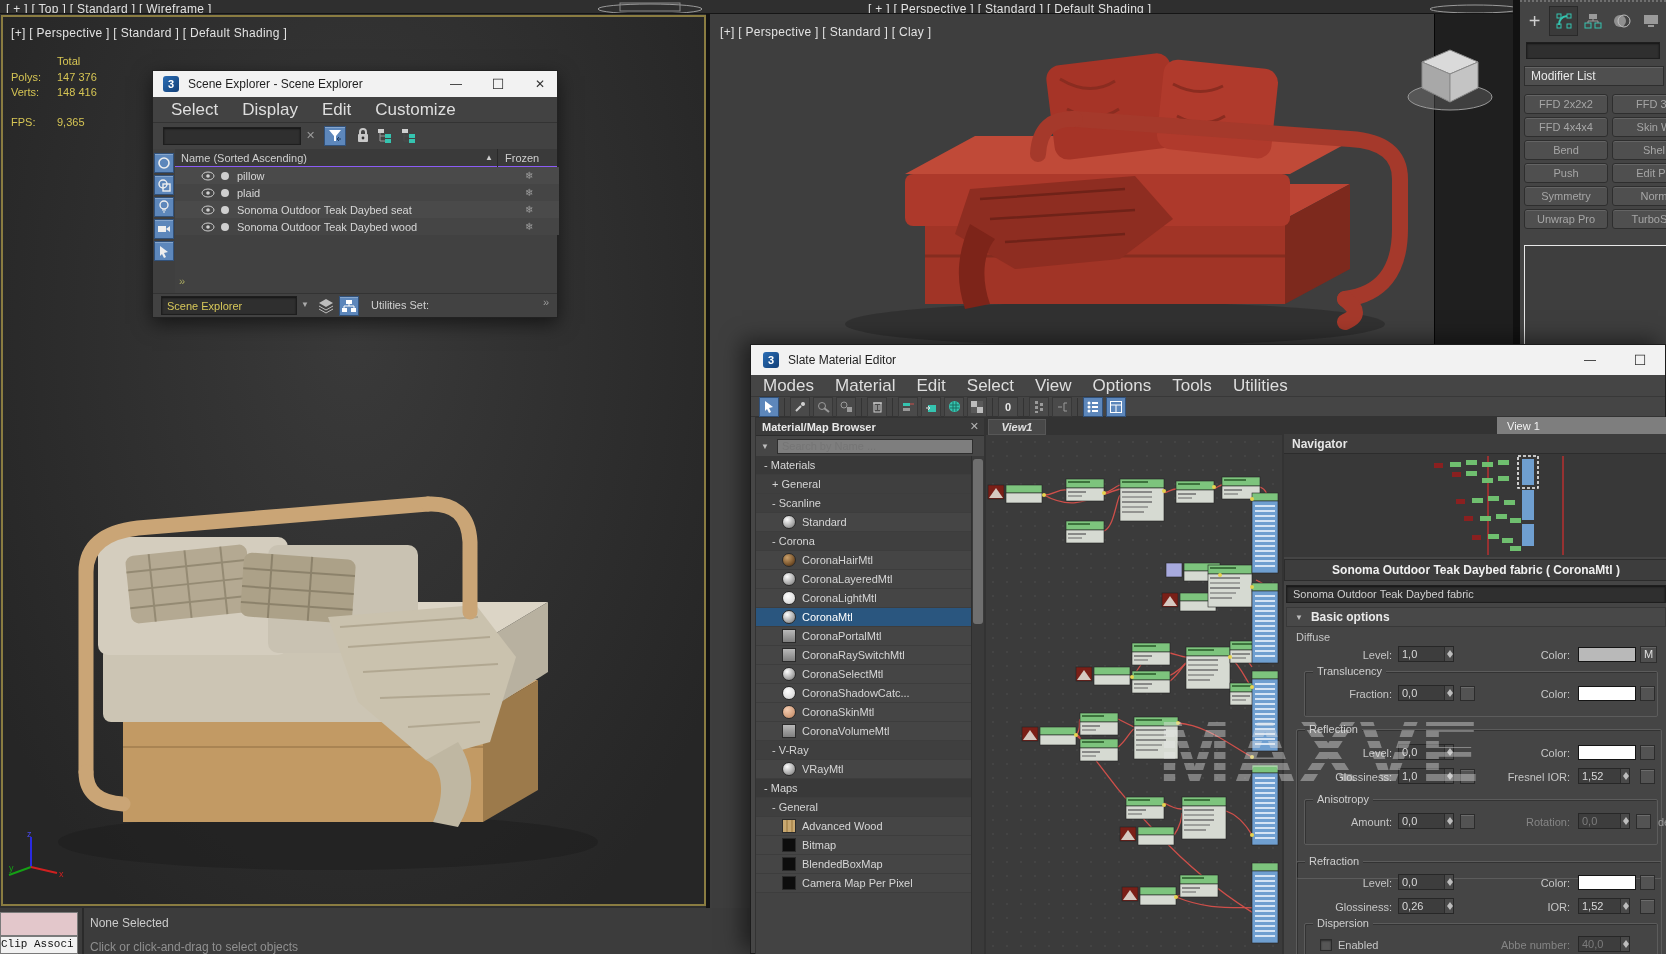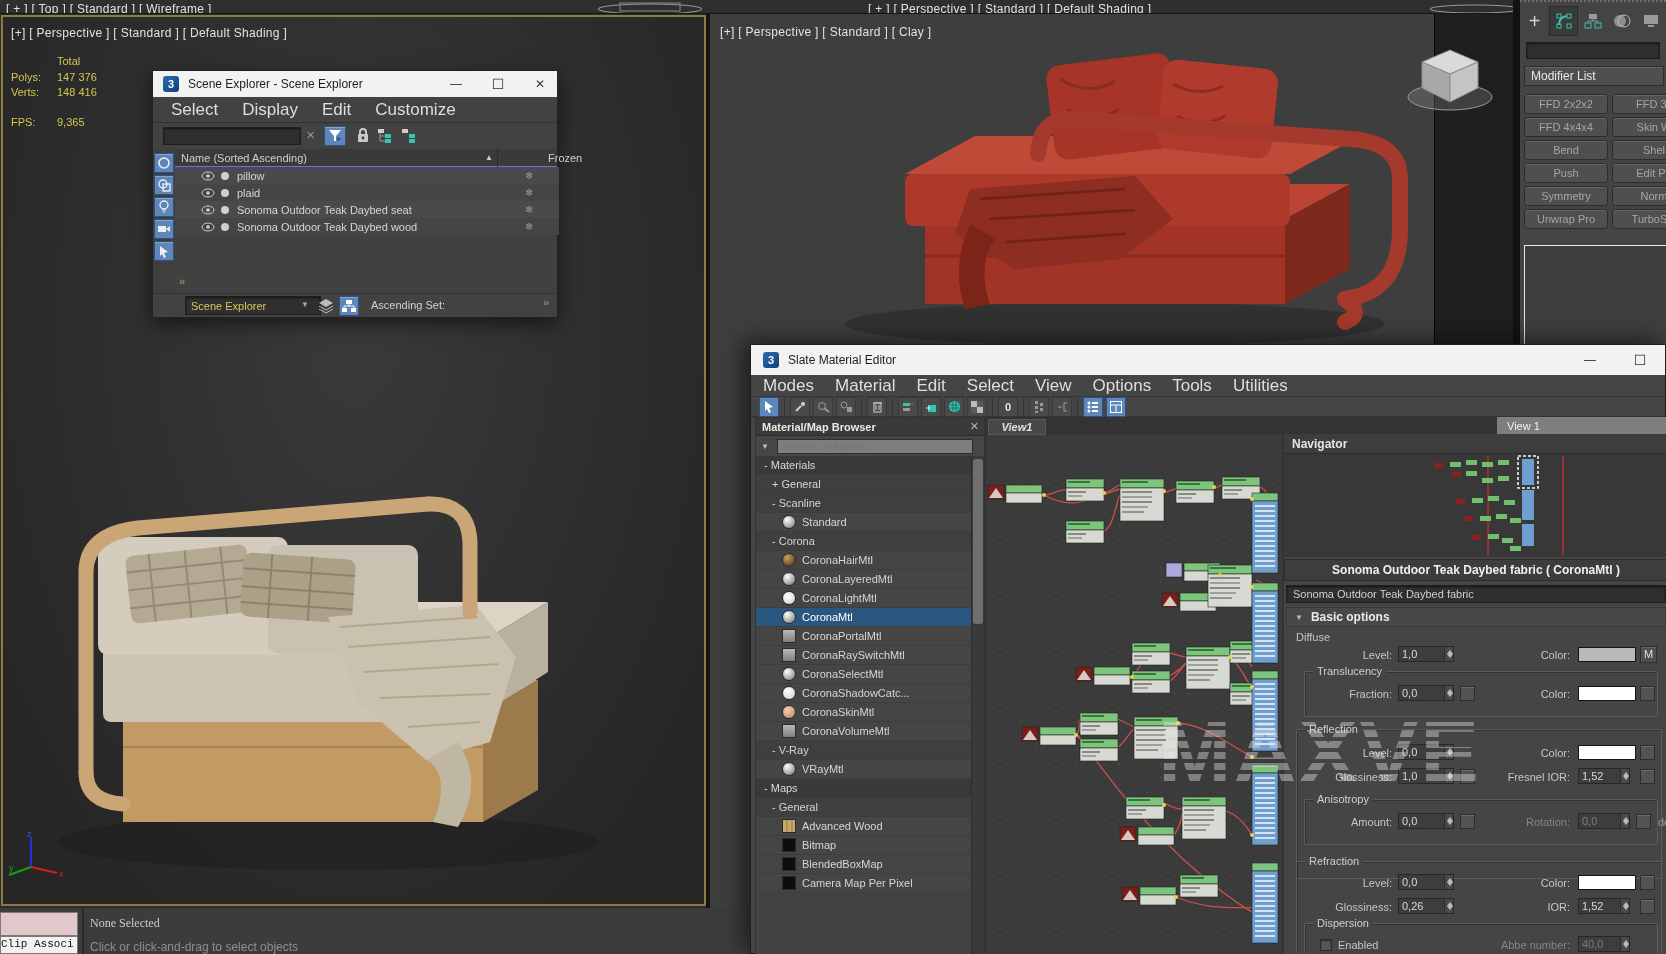--- a/index.html
+++ b/index.html
@@ -316,21 +316,21 @@
           <svg width="11" height="13">
             <polygon points="1,1 9,7 5,8 7,12 5,13 3,9 1,11" fill="#eee"></polygon>
           </svg>
         </div>
     </div>
 
     <div class="abs" style="left:22px;top:78px;width:382px;height:18px;background:#3a3a3a;border-bottom:1px solid #8b5cf6;">
       <span class="abs" style="left:6px;top:3px;color:#cfcfcf;">Name (Sorted Ascending)</span>
       <span class="abs" style="left:310px;top:4px;font-size:8px;color:#cfcfcf;">▲</span>
       <div class="abs" style="left:322px;top:0;width:1px;height:18px;background:#2a2a2a;"></div>
-      <span class="abs" style="left:330px;top:3px;color:#cfcfcf;margin-left:43px;">Frozen</span>
+      <span class="abs" style="left:330px;top:3px;color:#cfcfcf;">Frozen</span>
     </div>
 
     <div class="se-row" style="top:96px;background:#4a4a4a;">
       <svg style="margin-left:26px;" width="14" height="10">
           <ellipse cx="7" cy="5" rx="6" ry="4" fill="none" stroke="#cfcfcf"></ellipse>
           <circle cx="7" cy="5" r="1.8" fill="#cfcfcf"></circle>
         </svg>
       <span class="dotc" style="margin-left:6px;"></span>
       <span class="se-name" style="margin-left:8px;">pillow</span>
       <span class="snow">❄</span>
@@ -360,49 +360,49 @@
         </svg>
       <span class="dotc" style="margin-left:6px;"></span>
       <span class="se-name" style="margin-left:8px;">Sonoma Outdoor Teak Daybed wood</span>
       <span class="snow">❄</span>
     </div>
     <div class="abs" style="left:22px;top:164px;width:382px;height:58px;background:#414141;">
       <span style="position:absolute;left:4px;top:40px;color:#a8a85f;">»</span>
     </div>
 
     <div class="abs" style="left:0;top:222px;width:404px;height:24px;background:#424242;border-top:1px solid #333;">
-      <div class="abs sunken" style="left:8px;top:2px;width:136px;height:19px;display:flex;align-items:center;padding-left:5px;margin-left:24px;">
+      <div class="abs sunken" style="left:8px;top:2px;width:136px;height:19px;display:flex;align-items:center;padding-left:5px;">
         <span style="color:#d8c85a;">Scene Explorer</span>
       </div>
       <span class="abs" style="left:148px;top:6px;color:#aaa;font-size:8px;">▼</span>
       <svg class="abs" style="left:164px;top:3px;" width="18" height="18">
           <path d="M9,2 L16,6 L9,10 L2,6 Z" fill="#bdbdbd"></path>
           <path d="M2,9 L9,13 L16,9" fill="none" stroke="#bdbdbd"></path>
           <path d="M2,12 L9,16 L16,12" fill="none" stroke="#bdbdbd"></path>
         </svg>
       <div class="abs bluebtn" style="left:186px;top:2px;width:20px;height:20px;display:flex;align-items:center;justify-content:center;">
         <svg width="14" height="14">
             <rect x="4" y="1" width="6" height="4" fill="#fff"></rect>
             <rect x="0" y="9" width="5" height="4" fill="#fff"></rect>
             <rect x="9" y="9" width="5" height="4" fill="#fff"></rect>
             <path d="M7,5 V7 M2,9 V7 H12 V9" stroke="#fff" fill="none"></path>
           </svg>
       </div>
-      <span class="abs" style="left:218px;top:5px;color:#d0d0d0;">Ascending Set:</span>
+      <span class="abs" style="left:218px;top:5px;color:#d0d0d0;">Utilities Set:</span>
       <span class="abs" style="left:390px;top:2px;color:#9a9a9a;">»</span>
     </div>
   </div>
 
   <div class="abs" style="left:0;top:908px;width:750px;height:46px;background:#3c3c3c;">
     <div class="abs" style="left:0;top:4px;width:78px;height:24px;background:#e3c7cb;border:1px solid #7a7a7a;"></div>
     <div class="abs" style="left:0;top:28px;width:78px;height:18px;background:#f2f2f2;border:1px solid #7a7a7a;overflow:hidden;">
       <span style="font-family:'Liberation Mono',monospace;color:#111;font-size:11px;">Clip Associ</span>
     </div>
     <div class="abs" style="left:82px;top:0;width:2px;height:46px;background:#2a2a2a;"></div>
-    <span class="abs" style="left:90px;top:8px;color:#cccccc;font-size:12px;font-family:Liberation Serif, serif;">None Selected</span>
+    <span class="abs" style="left:90px;top:8px;color:#cccccc;font-size:12px;">None Selected</span>
     <span class="abs" style="left:90px;top:32px;color:#8f8f8f;font-size:12px;">Click or click-and-drag to select objects</span>
   </div>
 
   <div class="abs" style="left:750px;top:344px;width:916px;height:610px;background:#464646;border:1px solid #1d1d1d;box-shadow:-8px -4px 20px rgba(0,0,0,.5);z-index:40;">
     <div class="titlebar abs" style="left:0;top:0;width:914px;height:30px;">
       <span class="maxicon" style="margin-left:12px;">3</span>
       <span style="margin-left:9px;font-size:12px;">Slate Material Editor</span>
       <span class="winbtn" style="left:822px;">—</span>
       <span class="winbtn" style="left:872px;font-size:14px;">☐</span>
     </div>

